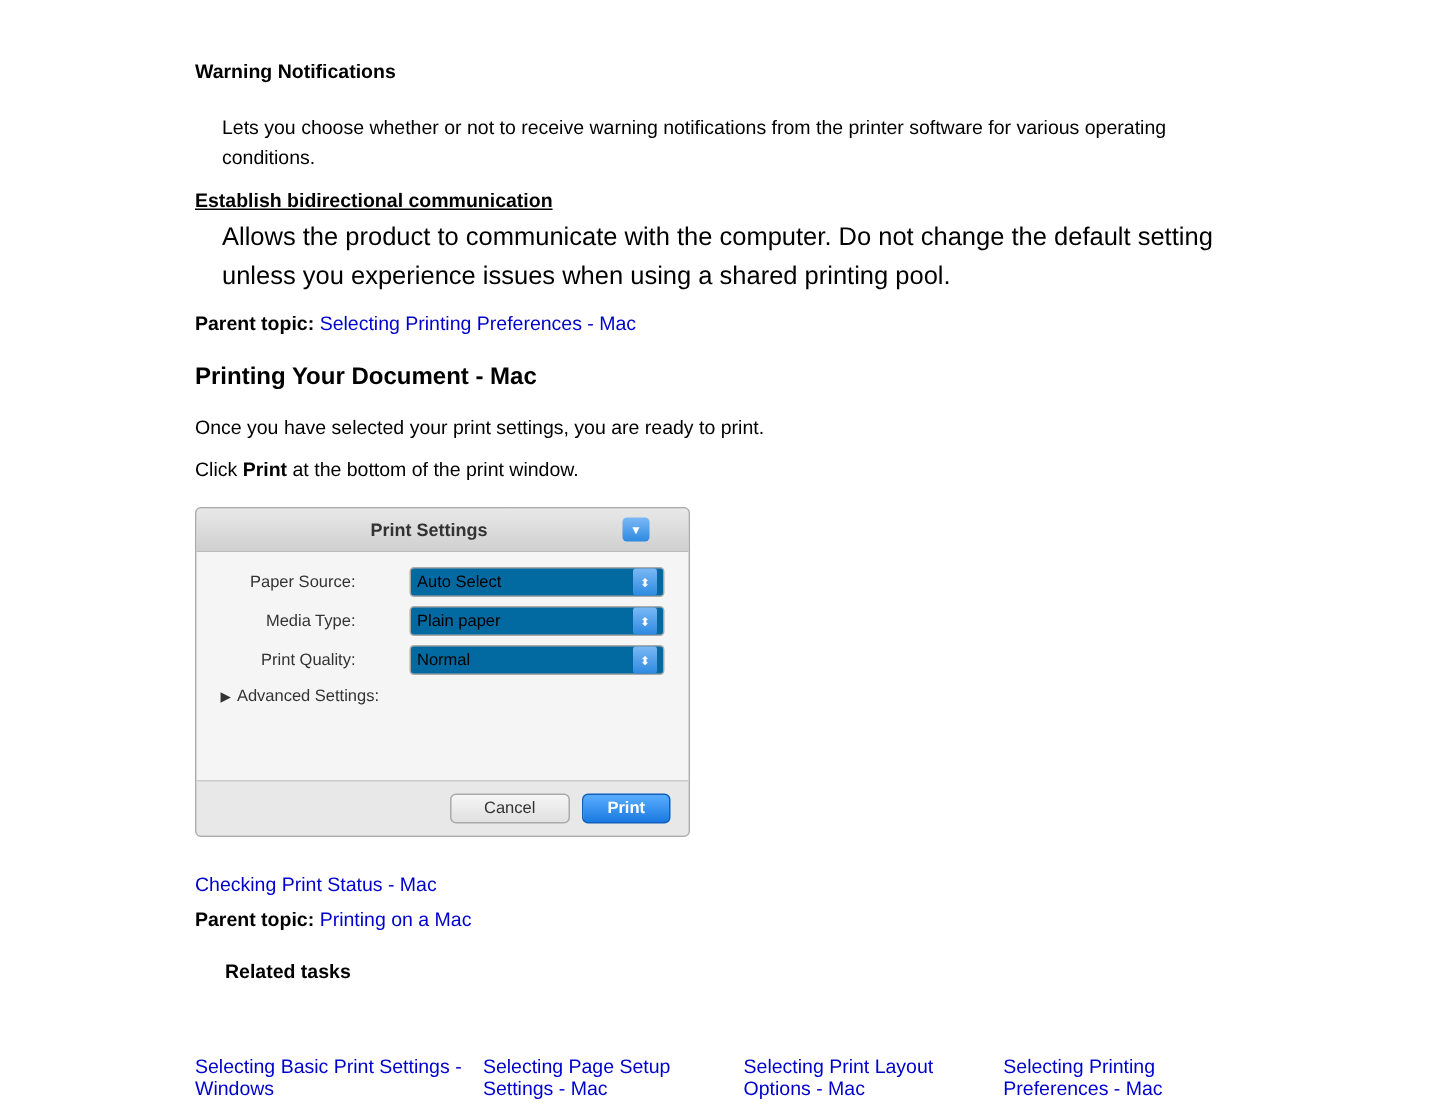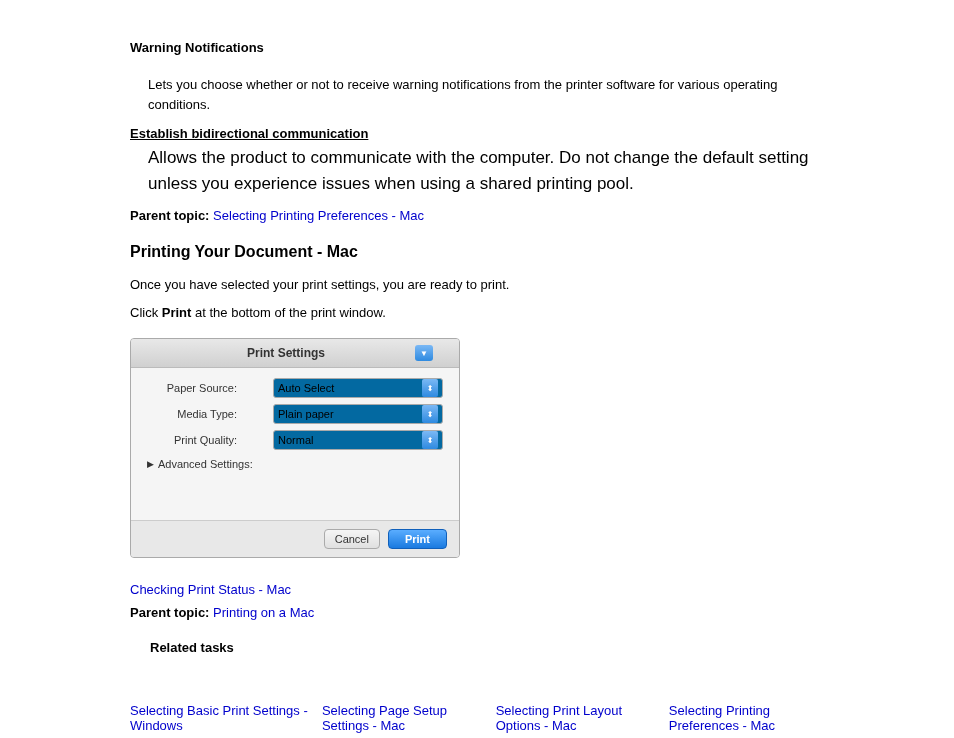--- a/index.html
+++ b/index.html
@@ -191,21 +191,21 @@
       display: flex;
       align-items: center;
       justify-content: flex-end;
       gap: 8px;
     }
 
     .btn-cancel {
       background: linear-gradient(to bottom, #f5f5f5, #e0e0e0);
       border: 1px solid #aaa;
       border-radius: 4px;
-      padding: 3px 10px;
+      padding: 3px 22px;
       font-size: 11px;
       cursor: pointer;
       color: #333;
     }
 
     .btn-print {
       background: linear-gradient(to bottom, #5aadff, #1a7ae0);
       border: 1px solid #1060bb;
       border-radius: 4px;
       padding: 3px 16px;

